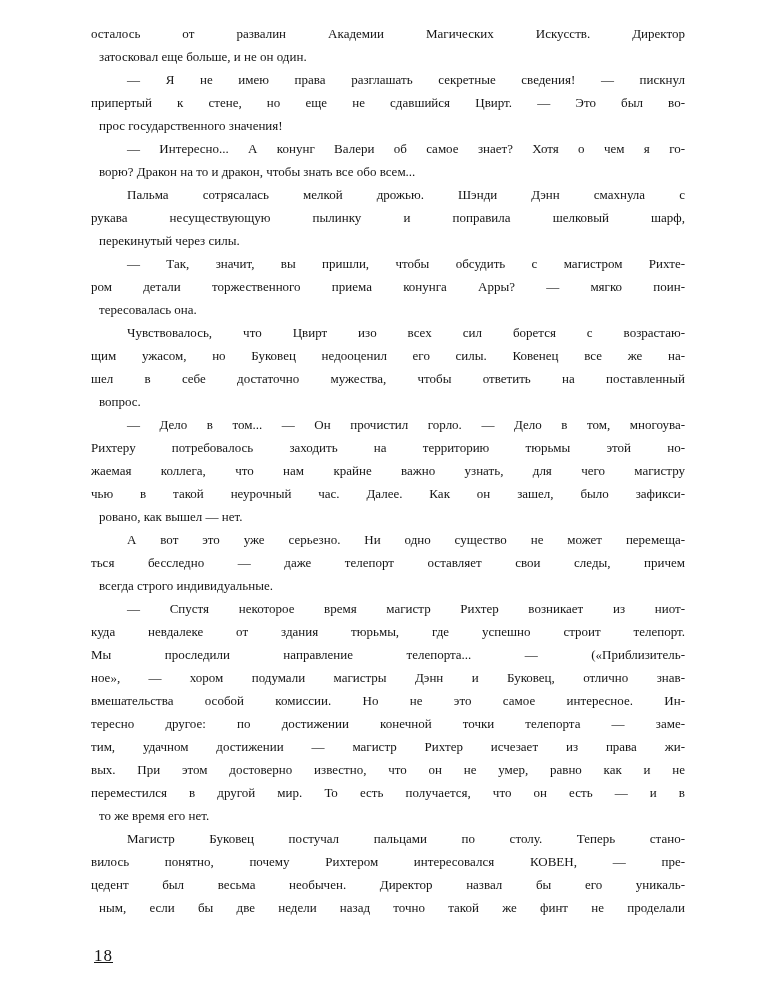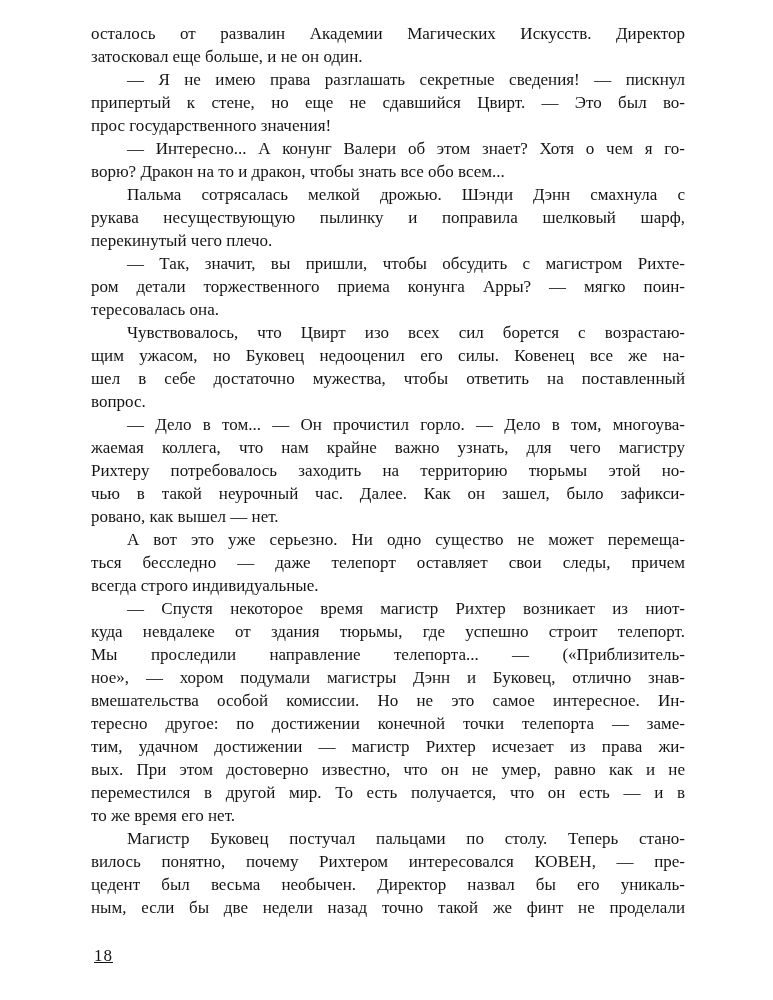--- a/index.html
+++ b/index.html
@@ -15,31 +15,32 @@
     height: 1000px;
     background: #ffffff;
     overflow: hidden;
   }
   .text-block {
     position: absolute;
     left: 91px;
     top: 22px;
     width: 594px;
     color: #141414;
-    font-size: 17px;
+    font-size: 13px;
     line-height: 23px;
   }
   .para { width: 100%; }
   .para .line {
     text-align: justify;
     text-align-last: justify;
     white-space: normal;
   }
   .para .line:last-child {
     text-align-last: left;
+    margin-left: 8px;
   }
   .para.continues .line:last-child {
     text-align-last: justify;
   }
   .para.indent .line:first-child {
     text-indent: 36px;
   }
   .page-number {
     position: absolute;
     left: 94px;
@@ -58,43 +59,43 @@
       <div class="para">
         <div class="line">осталось от развалин Академии Магических Искусств. Директор</div>
         <div class="line">затосковал еще больше, и не он один.</div>
       </div>
       <div class="para indent">
         <div class="line">— Я не имею права разглашать секретные сведения! — пискнул</div>
         <div class="line">припертый к стене, но еще не сдавшийся Цвирт. — Это был во-</div>
         <div class="line">прос государственного значения!</div>
       </div>
       <div class="para indent">
-        <div class="line">— Интересно... А конунг Валери об этом знает? Хотя о чем я го-</div>
+        <div class="line">— Интересно... А конунг Валери об самое знает? Хотя о чем я го-</div>
         <div class="line">ворю? Дракон на то и дракон, чтобы знать все обо всем...</div>
       </div>
       <div class="para indent">
         <div class="line">Пальма сотрясалась мелкой дрожью. Шэнди Дэнн смахнула с</div>
         <div class="line">рукава несуществующую пылинку и поправила шелковый шарф,</div>
-        <div class="line">перекинутый чего плечо.</div>
+        <div class="line">перекинутый через силы.</div>
       </div>
       <div class="para indent">
         <div class="line">— Так, значит, вы пришли, чтобы обсудить с магистром Рихте-</div>
         <div class="line">ром детали торжественного приема конунга Арры? — мягко поин-</div>
         <div class="line">тересовалась она.</div>
       </div>
       <div class="para indent">
         <div class="line">Чувствовалось, что Цвирт изо всех сил борется с возрастаю-</div>
         <div class="line">щим ужасом, но Буковец недооценил его силы. Ковенец все же на-</div>
         <div class="line">шел в себе достаточно мужества, чтобы ответить на поставленный</div>
         <div class="line">вопрос.</div>
       </div>
       <div class="para indent">
         <div class="line">— Дело в том... — Он прочистил горло. — Дело в том, многоува-</div>
+        <div class="line">Рихтеру потребовалось заходить на территорию тюрьмы этой но-</div>
         <div class="line">жаемая коллега, что нам крайне важно узнать, для чего магистру</div>
-        <div class="line">Рихтеру потребовалось заходить на территорию тюрьмы этой но-</div>
         <div class="line">чью в такой неурочный час. Далее. Как он зашел, было зафикси-</div>
         <div class="line">ровано, как вышел — нет.</div>
       </div>
       <div class="para indent">
         <div class="line">А вот это уже серьезно. Ни одно существо не может перемеща-</div>
         <div class="line">ться бесследно — даже телепорт оставляет свои следы, причем</div>
         <div class="line">всегда строго индивидуальные.</div>
       </div>
       <div class="para indent">
         <div class="line">— Спустя некоторое время магистр Рихтер возникает из ниот-</div>

